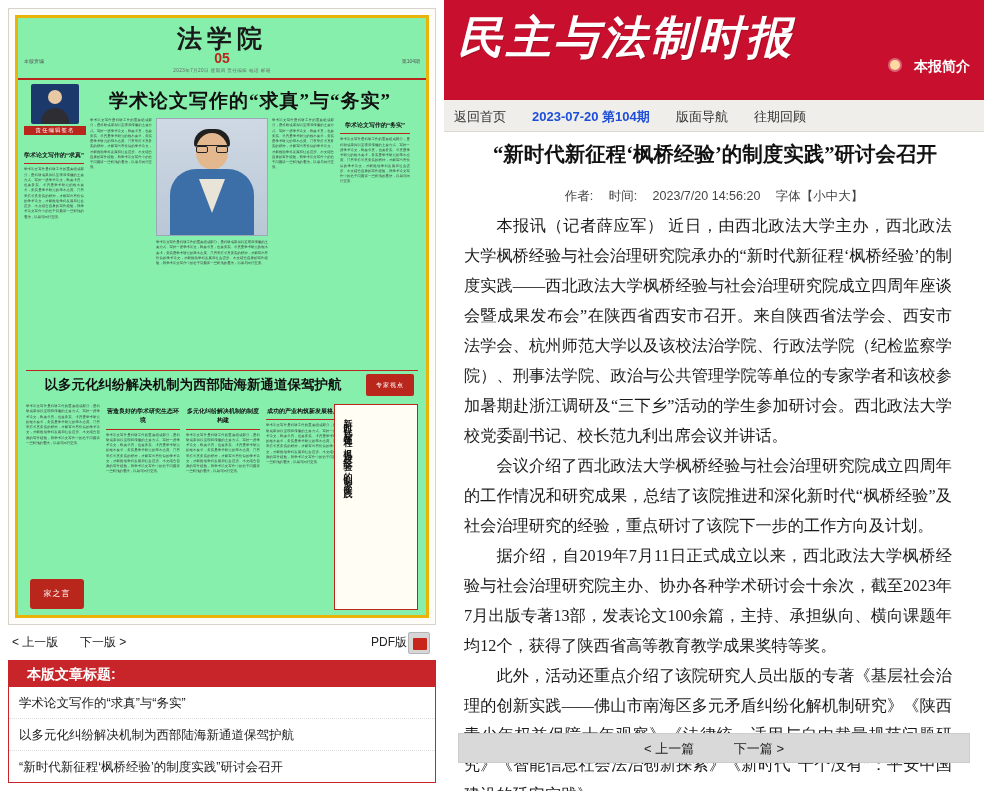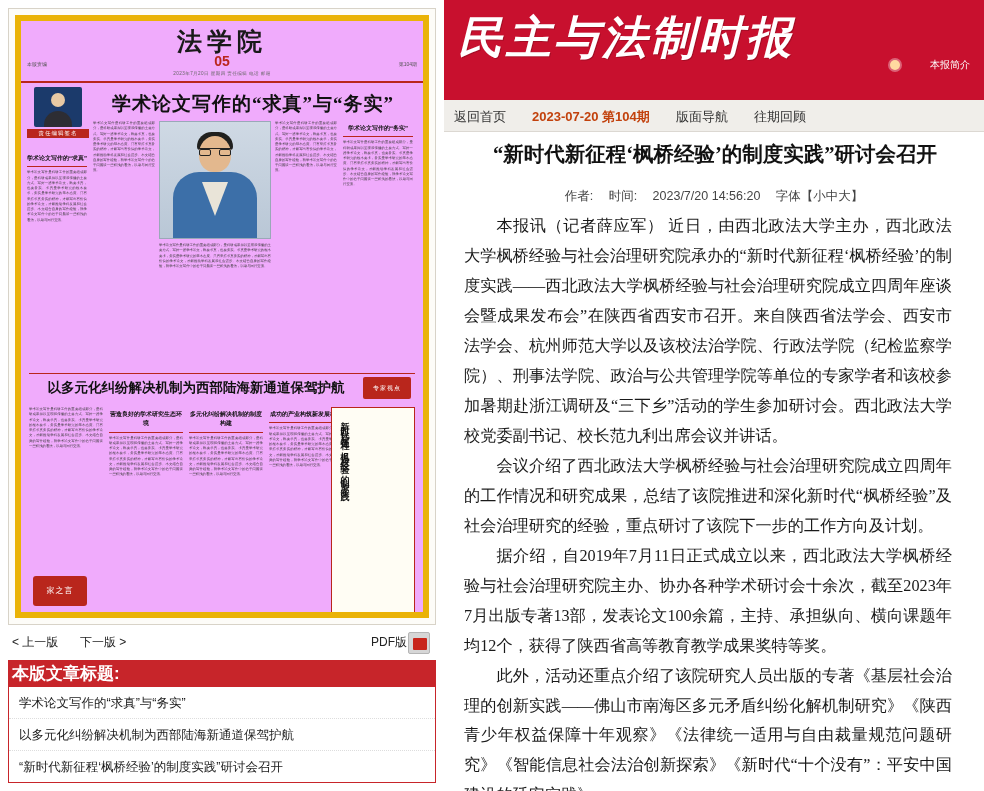--- a/index.html
+++ b/index.html
@@ -29,22 +29,22 @@
     position: absolute;
     left: 8px; top: 8px;
     width: 428px; height: 617px;
     background: #fdfcf8;
     border: 1px solid #d8d3c8;
     overflow: hidden;
   }
   .paper-inner {
     position: absolute;
     left: 6px; top: 6px; right: 6px; bottom: 6px;
-    border: 6px solid #eab308;
-    background: #f0abfc;
+    border: 3px solid #eab308;
+    background: #86efac;
     overflow: hidden;
     padding-left: 40px;
   }
   .masthead {
     position: absolute;
     left: 0; top: 0; width: 100%; height: 62px;
     border-bottom: 2px solid #b9261c;
   }
   .masthead .mh-title {
     position: absolute;
@@ -282,24 +282,24 @@
     position: absolute;
     left: 8px; top: 660px;
     width: 428px; height: 123px;
     border: 1px solid #c7252a;
     background: #fff;
   }
   .article-panel .ap-head {
     height: 26px;
     background: #c7252a;
     color: #fff;
-    font-size: 17px;
+    font-size: 14px;
     font-weight: bold;
     line-height: 26px;
-    padding-left: 3px;
+    padding-left: 18px;
   }
   .article-panel .ap-item {
     height: 32px;
     line-height: 32px;
     font-size: 12.5px;
     color: #1b1b1b;
     padding-left: 10px;
     border-bottom: 1px dotted #ddd;
     cursor: pointer;
     white-space: nowrap;
@@ -327,23 +327,23 @@
     font-size: 45px;
     font-weight: bold;
     font-style: italic;
     color: #ffffff;
     letter-spacing: 3px;
     text-shadow: 1px 1px 0 rgba(0,0,0,.18);
   }
   .brand-bar .brand-sub {
     position: absolute;
     right: 14px; top: 58px;
-    font-size: 10px;
+    font-size: 14px;
     color: #ffffff;
-    font-weight: normal;
+    font-weight: bold;
   }
   .brand-bar .bullet-icon {
     position: absolute;
     right: 84px; top: 60px;
     width: 10px; height: 10px;
     background: #ffd9a0;
     border-radius: 50%;
     box-shadow: 0 0 0 2px rgba(255,255,255,.35);
   }
 
@@ -354,21 +354,21 @@
     background: #f0eeea;
     border-bottom: 1px solid #dcd8d2;
     font-size: 13px;
     color: #333;
   }
   .nav-bar .nb {
     position: absolute; top: 8px;
     cursor: pointer;
   }
   .nav-bar .nb-home { left: 10px; }
-  .nav-bar .nb-issue { left: 88px; color: #c2410c; font-weight: bold; }
+  .nav-bar .nb-issue { left: 88px; color: #1d4ed8; font-weight: bold; }
   .nav-bar .nb-guide { left: 232px; }
   .nav-bar .nb-past { left: 310px; }
 
   .art-title {
     position: absolute;
     left: 8px; top: 140px;
     width: 526px;
     font-family: "Liberation Serif", serif;
     font-size: 20.5px;
     font-weight: bold;
@@ -543,14 +543,18 @@
       <span class="seg fsz">字体【小中大】</span>
     </div>
 
     <div class="art-body">
       <p>本报讯（记者薛应军） 近日，由西北政法大学主办，西北政法大学枫桥经验与社会治理研究院承办的“新时代新征程‘枫桥经验’的制度实践——西北政法大学枫桥经验与社会治理研究院成立四周年座谈会暨成果发布会”在陕西省西安市召开。来自陕西省法学会、西安市法学会、杭州师范大学以及该校法治学院、行政法学院（纪检监察学院）、刑事法学院、政治与公共管理学院等单位的专家学者和该校参加暑期赴浙江调研及“三下乡”活动的学生参加研讨会。西北政法大学校党委副书记、校长范九利出席会议并讲话。</p>
       <p>会议介绍了西北政法大学枫桥经验与社会治理研究院成立四周年的工作情况和研究成果，总结了该院推进和深化新时代“枫桥经验”及社会治理研究的经验，重点研讨了该院下一步的工作方向及计划。</p>
       <p>据介绍，自2019年7月11日正式成立以来，西北政法大学枫桥经验与社会治理研究院主办、协办各种学术研讨会十余次，截至2023年7月出版专著13部，发表论文100余篇，主持、承担纵向、横向课题年均12个，获得了陕西省高等教育教学成果奖特等奖。</p>
       <p>此外，活动还重点介绍了该院研究人员出版的专著《基层社会治理的创新实践——佛山市南海区多元矛盾纠纷化解机制研究》《陕西青少年权益保障十年观察》《法律统一适用与自由裁量规范问题研究》《智能信息社会法治创新探索》《新时代“十个没有”：平安中国建设的延安实践》。</p>
     </div>
 
+    <div class="pager-box">
+      <span>&lt; 上一篇</span>
+      <span>下一篇 &gt;</span>
+    </div>
   </div>
 </div>
 
 </body></html>

